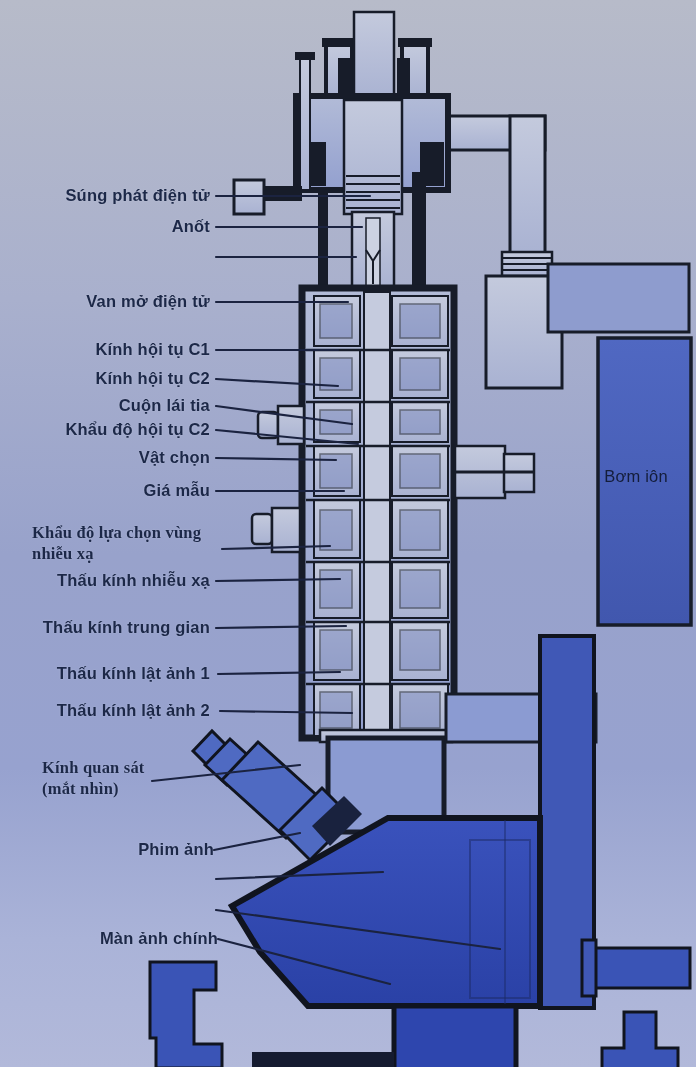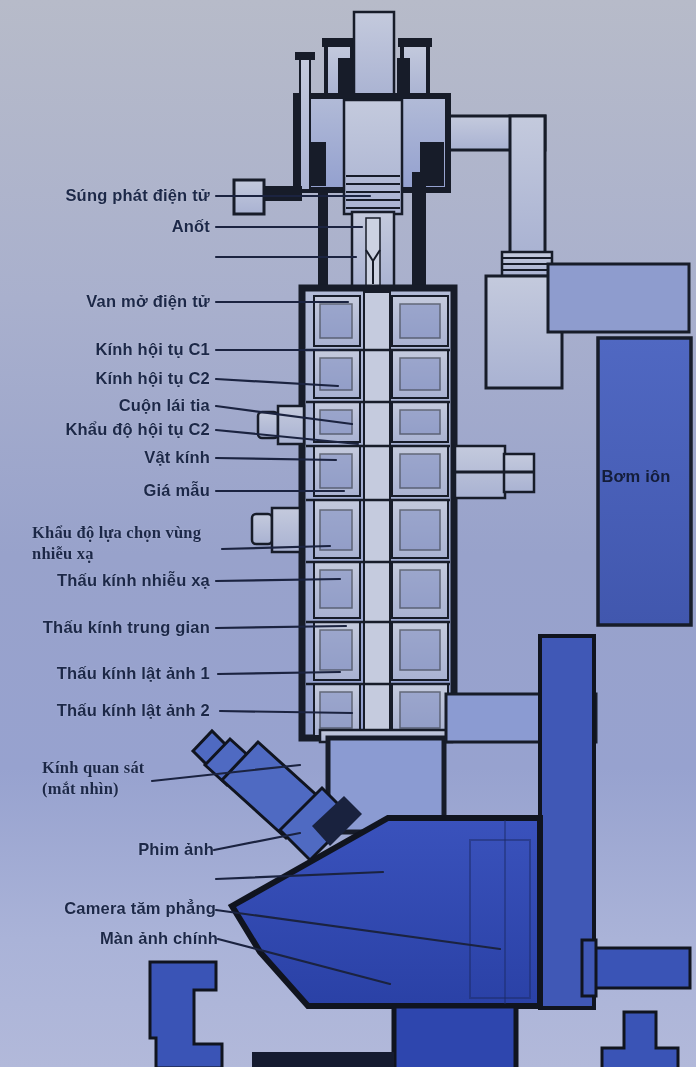--- a/index.html
+++ b/index.html
@@ -18,21 +18,21 @@
     font-weight:600;
     line-height:21px;
     letter-spacing:.2px;
     white-space:pre-line;
     text-align:right;
     text-shadow:0 0 2px rgba(255,255,255,.25);
   }
   .lbl.left{text-align:left;font-family:Liberation Serif, serif;}
   .lbl.pump{
     text-align:center;
-    font-weight:700;
+    font-weight:400;
     color:#141d3a;
     width:80px;
     text-shadow:none;
   }
   svg .lt{fill:url(#ltg);stroke:#171c29;}
   svg .md{fill:#8e9cce;stroke:#171c29;}
   svg .dk{fill:#171c29;stroke:none;}
   svg line.sep{stroke:#171c29;}
   svg line.lead{stroke:#1b2340;stroke-width:2.2;stroke-linecap:round;}
 </style>
@@ -229,28 +229,27 @@
     </g>
   </svg>
 
   <div class="lbl" style="right:486px;top:185px">Súng phát điện tử</div>
   <div class="lbl" style="right:486px;top:216px">Anốt</div>
   <div class="lbl" style="right:486px;top:291px">Van mở điện tử</div>
   <div class="lbl" style="right:486px;top:339px">Kính hội tụ C1</div>
   <div class="lbl" style="right:486px;top:368px">Kính hội tụ C2</div>
   <div class="lbl" style="right:486px;top:395px">Cuộn lái tia</div>
   <div class="lbl" style="right:486px;top:419px">Khẩu độ hội tụ C2</div>
-  <div class="lbl" style="right:486px;top:447px">Vật kính</div>
+  <div class="lbl" style="right:486px;top:447px">Vật chọn</div>
   <div class="lbl" style="right:486px;top:480px">Giá mẫu</div>
   <div class="lbl left" style="left:32px;top:522px">Khẩu độ lựa chọn vùng
 nhiễu xạ</div>
   <div class="lbl" style="right:486px;top:570px">Thấu kính nhiễu xạ</div>
   <div class="lbl" style="right:486px;top:617px">Thấu kính trung gian</div>
   <div class="lbl" style="right:486px;top:663px">Thấu kính lật ảnh 1</div>
   <div class="lbl" style="right:486px;top:700px">Thấu kính lật ảnh 2</div>
   <div class="lbl left" style="left:42px;top:757px">Kính quan sát
 (mắt nhìn)</div>
   <div class="lbl" style="right:482px;top:839px">Phim ảnh</div>
-  <div class="lbl" style="right:480px;top:898px">Camera tăm phẳng</div>
   <div class="lbl" style="right:478px;top:928px">Màn ảnh chính</div>
   <div class="lbl pump" style="left:596px;top:466px">Bơm iôn</div>
 
 </div>
 
 </body></html>

